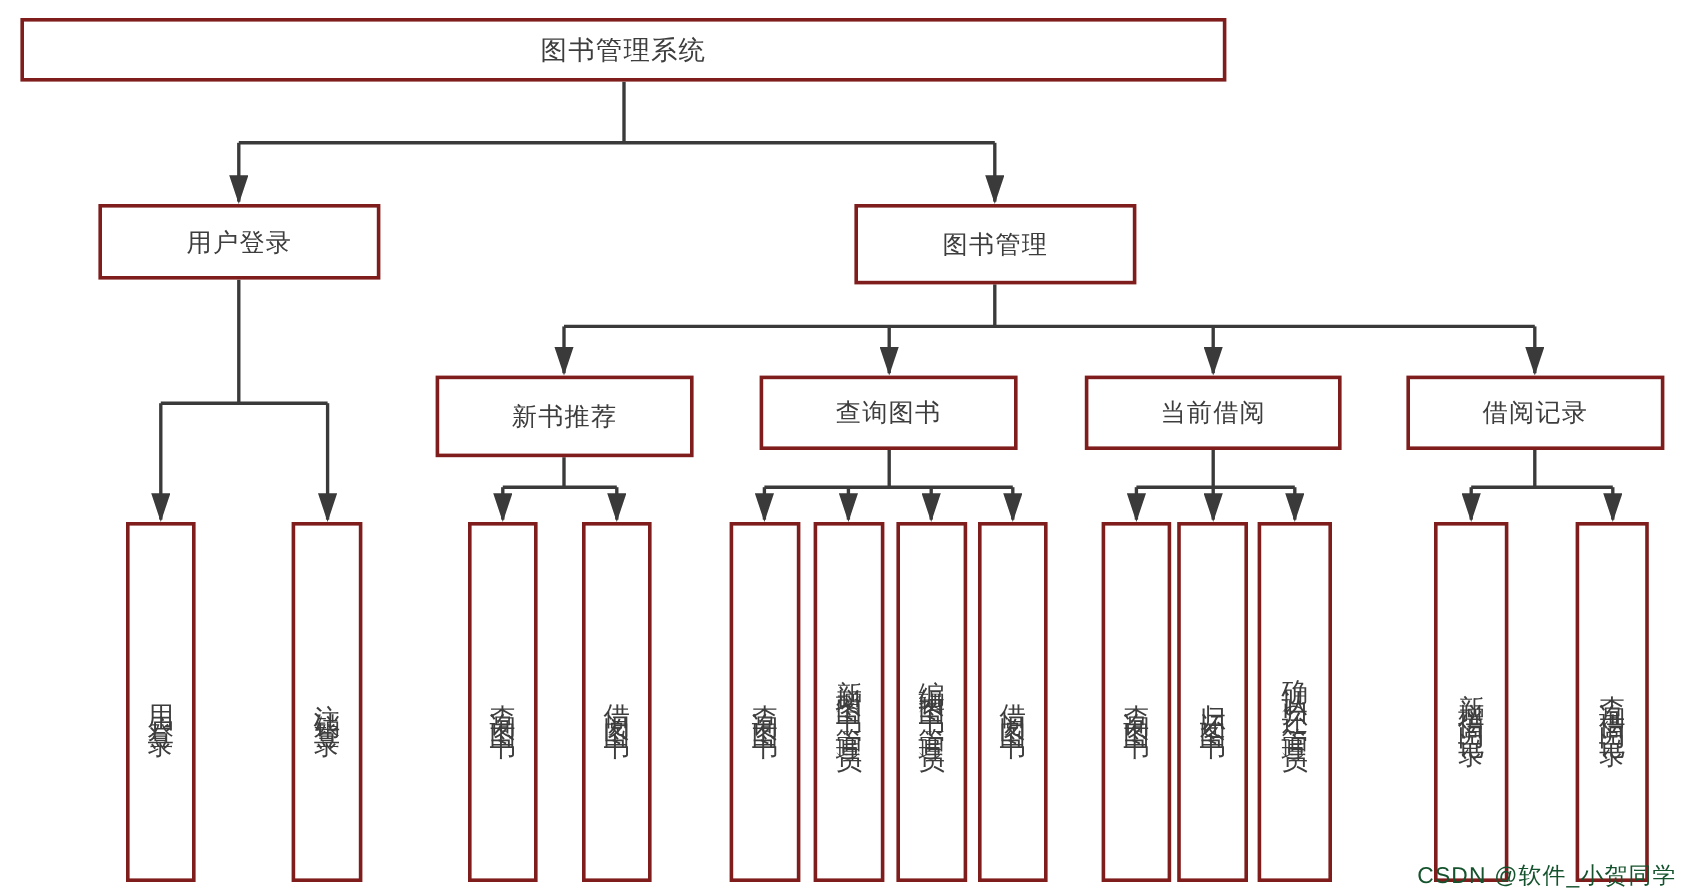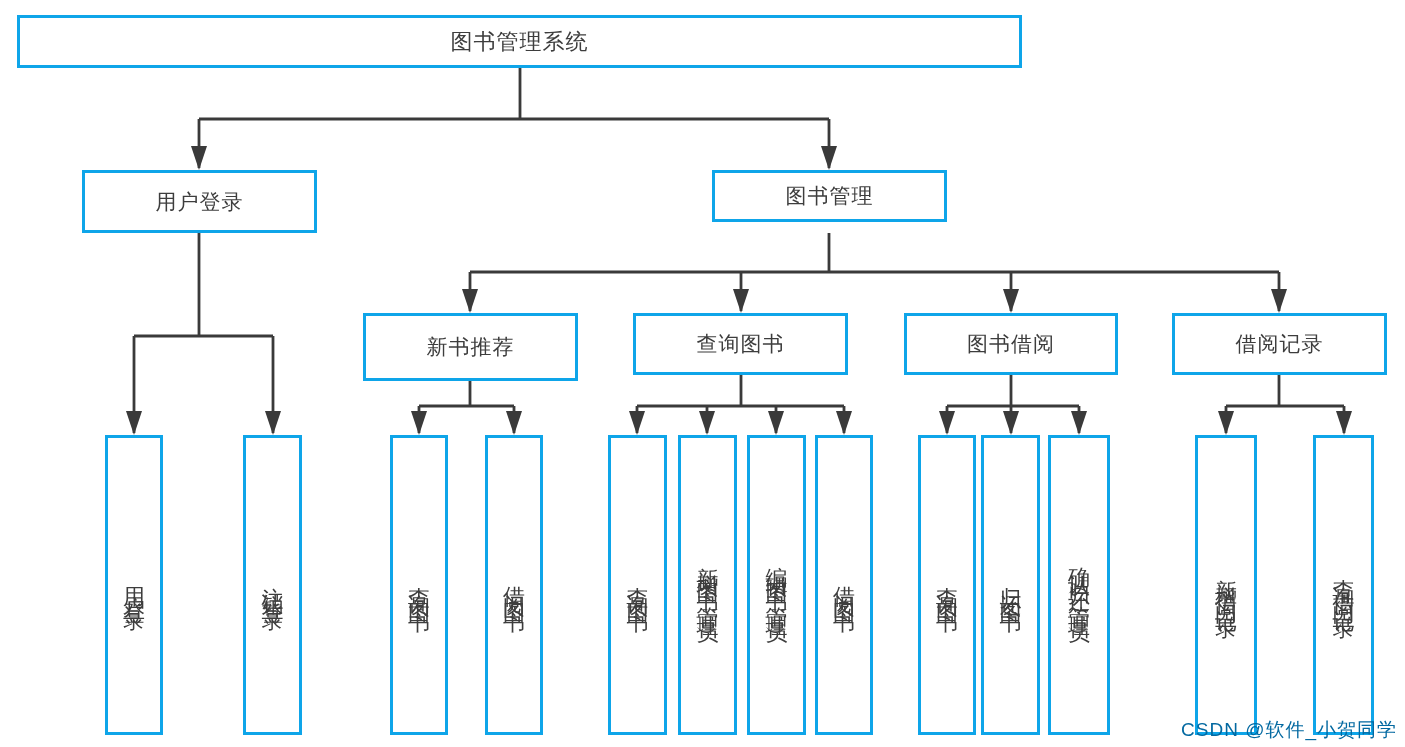--- a/index.html
+++ b/index.html
@@ -5,32 +5,32 @@
   html,body{margin:0;padding:0;}
   body{
     width:1405px;height:747px;position:relative;background:#ffffff;
     font-family:"Liberation Sans","DejaVu Sans",sans-serif;
     overflow:hidden;
   }
   .stage{position:absolute;left:0;top:0;width:1405px;height:747px;}
   svg.connectors{position:absolute;left:0;top:0;z-index:0;}
   .box{
     position:absolute;box-sizing:border-box;background:#ffffff;
-    border:3px solid #0ea5e9;color:#3d3d3d;
+    border:3px solid #7f1d1d;color:#3d3d3d;
     display:flex;align-items:center;justify-content:center;
     z-index:1;font-size:21px;letter-spacing:1px;
   }
   .leaf{font-size:22px;}
   .leaf .vtext{
     writing-mode:vertical-rl;text-orientation:mixed;
     letter-spacing:8px;line-height:1;white-space:nowrap;
   }
   .watermark{
     position:absolute;right:8px;bottom:4px;z-index:2;
-    color:#0369a1;font-size:19px;letter-spacing:1px;margin-left:28px;
+    color:#14532d;font-size:19px;letter-spacing:1px;margin-left:28px;
   }
 </style>
 </head>
 <body>
 
 <div class="stage">
 
   <svg class="connectors" width="1405" height="747" viewBox="0 0 1405 747">
     <defs>
       <marker id="ah" markerUnits="userSpaceOnUse" markerWidth="24" markerHeight="16" viewBox="0 0 24 16" refX="22" refY="8" orient="auto">
@@ -74,32 +74,32 @@
     </g>
   </svg>
 
   <div class="box" style="left:17px;top:15px;width:1005px;height:53px;font-size:22px;">
     <span>图书管理系统</span>
   </div>
 
   <div class="box" style="left:82px;top:170px;width:235px;height:63px;">
     <span>用户登录</span>
   </div>
-  <div class="box" style="left:712px;top:170px;width:235px;height:52px;">
+  <div class="box" style="left:712px;top:170px;width:235px;height:67px;">
     <span>图书管理</span>
   </div>
 
   <div class="box" style="left:363px;top:313px;width:215px;height:68px;">
     <span>新书推荐</span>
   </div>
   <div class="box" style="left:633px;top:313px;width:215px;height:62px;">
     <span>查询图书</span>
   </div>
   <div class="box" style="left:904px;top:313px;width:214px;height:62px;">
-    <span>图书借阅</span>
+    <span>当前借阅</span>
   </div>
   <div class="box" style="left:1172px;top:313px;width:215px;height:62px;">
     <span>借阅记录</span>
   </div>
 
   <div class="box leaf" style="left:105px;top:435px;width:58px;height:300px;">
     <span class="vtext">用户登录</span>
   </div>
   <div class="box leaf" style="left:243px;top:435px;width:59px;height:300px;">
     <span class="vtext">注销登录</span>

